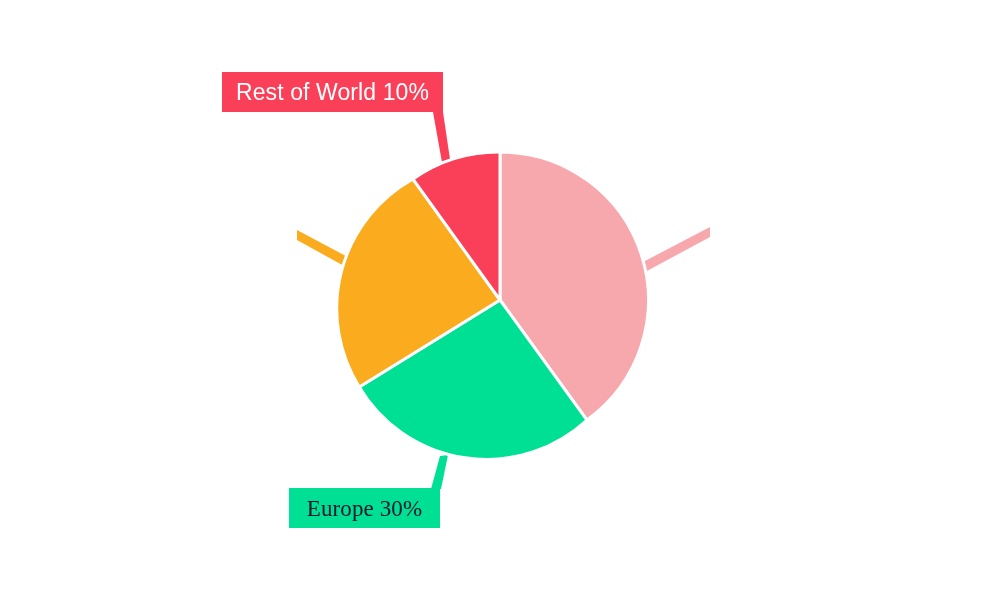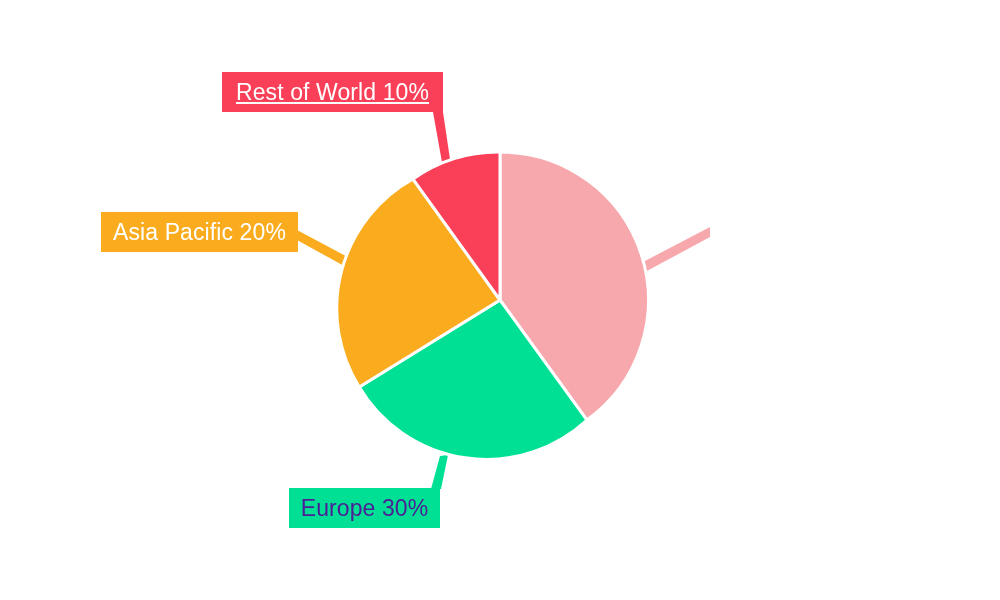--- a/index.html
+++ b/index.html
@@ -61,25 +61,22 @@
 
     <g>
       <path class="slice-path" d="M 500 300 L 500 152 A 148 148 0 0 1 586.98 420.06 Z" fill="#f7a8ac" stroke="#ffffff"></path>
       <path class="slice-path" d="M 500 300 L 586.98 420.06 A 148 148 0 0 1 359.26 386.98 Z" fill="#00e095" stroke="#ffffff"></path>
       <path class="slice-path" d="M 500 300 L 359.26 386.98 A 148 148 0 0 1 413.01 179.02 Z" fill="#fbac1e" stroke="#ffffff"></path>
       <path class="slice-path" d="M 500 300 L 413.01 179.02 A 148 148 0 0 1 500 152 Z" fill="#fa4058" stroke="#ffffff"></path>
     </g>
   </svg>
 
 
-  <div class="label-box" style="left: 289px; top: 488px; width: 151px; height: 40px; background: rgb(0, 224, 149); color: #4c1d95;">
+  <div class="label-box" style="left: 289px; top: 488px; width: 151px; height: 40px; background: rgb(0, 224, 149); color: #0f172a; font-family: Liberation Serif, serif;">
     <span>Europe 30%</span>
   </div>
 
-  <div class="label-box" style="left: 101px; top: 212px; width: 197px; height: 40px; background: rgb(251, 172, 30); color: rgb(255, 255, 255);">
-    <span>Asia Pacific 20%</span>
-  </div>
 
-  <div class="label-box" style="left: 222px; top: 72px; width: 221px; height: 40px; background: rgb(250, 64, 88); color: rgb(255, 255, 255); text-decoration: underline;">
+  <div class="label-box" style="left: 222px; top: 72px; width: 221px; height: 40px; background: rgb(250, 64, 88); color: rgb(255, 255, 255);">
     <span>Rest of World 10%</span>
   </div>
 
 </div>
 
 </body></html>

